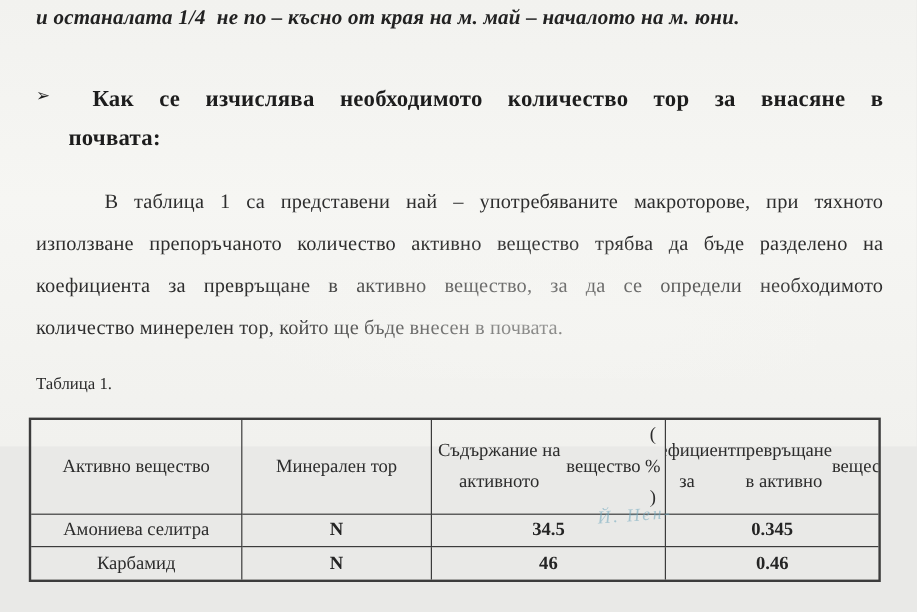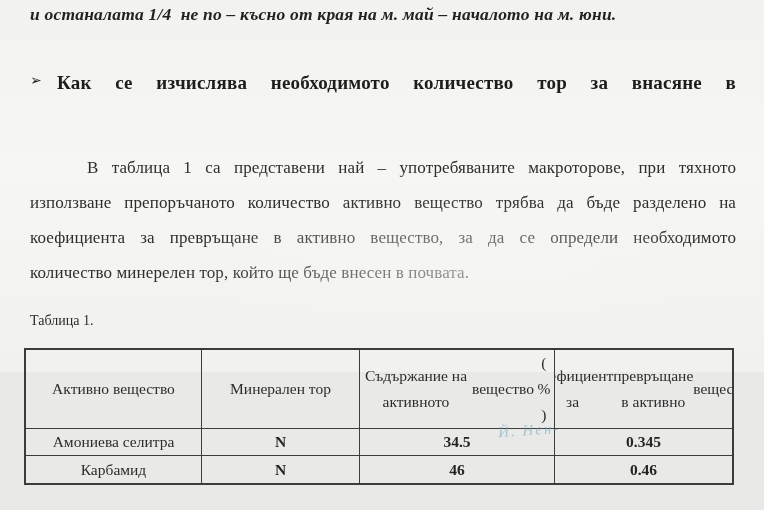--- a/index.html
+++ b/index.html
@@ -35,21 +35,21 @@
     width:27px;flex:0 0 27px;
     padding-top:6px;
   }
   .heading-lines{
     flex:1;
     font-size:19px;font-weight:bold;
     line-height:33px;
     color:#1d1d1d;
     letter-spacing:.2px;
   }
-  .h-justify{text-align:justify;text-align-last:justify;}
+  .h-justify{text-align:justify;text-align-last:justify;margin-left:20px;}
   .para{
     position:absolute;left:30px;top:150px;
     width:706px;
     font-size:17px;line-height:35px;
     color:#2e2e2e;
     letter-spacing:.1px;
   }
   .p-line{text-align:justify;text-align-last:justify;font-family:Liberation Serif, serif;}
   .p-line.first{padding-left:57px;width:649px;}
   .p-line.last{text-align:left;text-align-last:left;}
@@ -98,20 +98,21 @@
 <body>
 
 <div class="page">
 
   <p class="intro">и останалата 1/4  не по – късно от края на м. май – началото на м. юни.</p>
 
   <div class="heading">
     <span class="bullet">➢</span>
     <div class="heading-lines">
       <div class="h-justify">Как се изчислява необходимото количество тор за внасяне в</div>
+      <div>почвата:</div>
     </div>
   </div>
 
   <div class="para">
     <div class="p-line first">В таблица 1 са представени най – употребяваните макроторове, при тяхното</div>
     <div class="p-line">използване препоръчаното количество активно вещество трябва да бъде разделено на</div>
     <div class="p-line">коефициента за превръщане в активно вещество, за да се определи необходимото</div>
     <div class="p-line last">количество минерелен тор, който ще бъде внесен в почвата.</div>
   </div>
 

